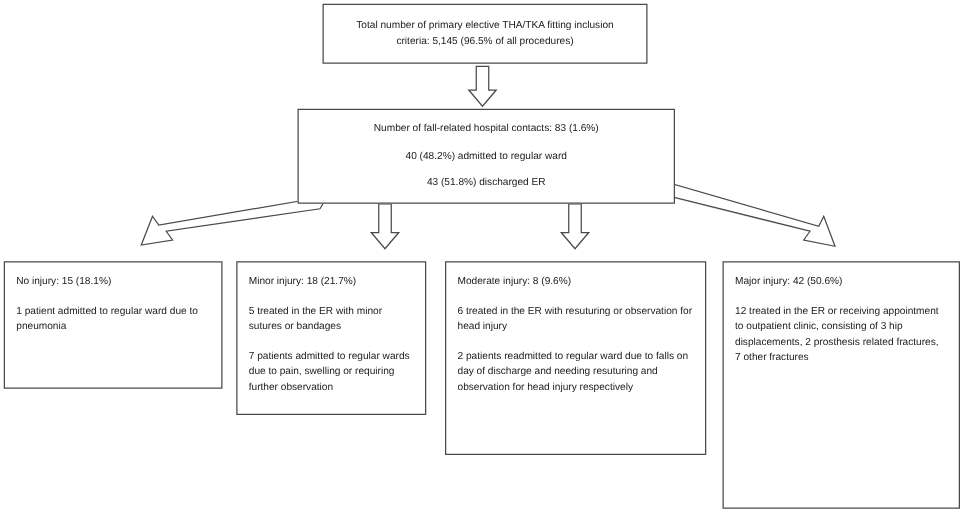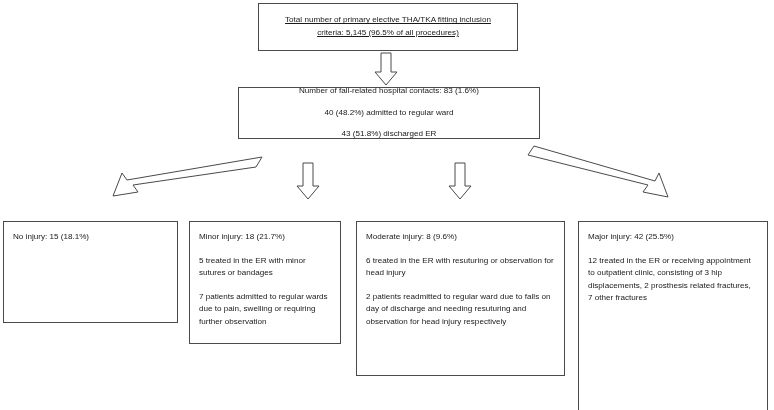--- a/index.html
+++ b/index.html
@@ -27,21 +27,20 @@
   }
   .box-centered {
     display: flex;
     flex-direction: column;
     align-items: center;
     justify-content: center;
     text-align: center;
   }
   .box-left {
     text-align: left;
-    margin-top: 12px;
   }
   .line {
     font-size: 8.1px;
     line-height: 12.6px;
     white-space: nowrap;
   }
   .para {
     font-size: 8.1px;
     line-height: 12.6px;
   }
@@ -76,45 +75,46 @@
 
     <polygon class="arrow-shape" points="262,157 256,167 133,185 138,192 113,196 122,173 127,180"></polygon>
 
     <polygon class="arrow-shape" points="303,163 313,163 313,186 319,186 308,199 297,186 303,186"></polygon>
 
     <polygon class="arrow-shape" points="455,163 465,163 465,186 471,186 460,199 449,186 455,186"></polygon>
 
     <polygon class="arrow-shape" points="528,155 534,146 655,181 659,173 668,197 643,192 648,185"></polygon>
   </svg>
 
-  <div class="box box-centered" style="left:258px; top:3px; width:260px; height:48px;text-decoration:underline;">
+  <div class="box box-centered" style="left:258px; top:3px; width:260px; height:48px;">
     <div class="line">Total number of primary elective THA/TKA fitting inclusion</div>
     <div class="line">criteria: 5,145 (96.5% of all procedures)</div>
   </div>
 
-  <div class="box box-centered" style="left:238px; top:87px; width:302px; height:52px;">
+  <div class="box box-centered" style="left:238px; top:87px; width:302px; height:76px;">
     <div class="line">Number of fall-related hospital contacts: 83 (1.6%)</div>
     <div class="line" style="margin-top:9px;">40 (48.2%) admitted to regular ward</div>
     <div class="line" style="margin-top:9px;">43 (51.8%) discharged ER</div>
   </div>
 
   <div class="box box-left pad" style="left:3px; top:209px; width:175px; height:102px;">
     <div class="para">No injury: 15 (18.1%)</div>
+    <div class="para">1 patient admitted to regular ward due to pneumonia</div>
   </div>
 
   <div class="box box-left pad" style="left:189px; top:209px; width:152px; height:123px;">
     <div class="para">Minor injury: 18 (21.7%)</div>
     <div class="para">5 treated in the ER with minor sutures or bandages</div>
     <div class="para">7 patients admitted to regular wards due to pain, swelling or requiring further observation</div>
   </div>
 
   <div class="box box-left pad" style="left:356px; top:209px; width:209px; height:155px;">
     <div class="para">Moderate injury: 8 (9.6%)</div>
     <div class="para">6 treated in the ER with resuturing or observation for head injury</div>
     <div class="para">2 patients readmitted to regular ward due to falls on day of discharge and needing resuturing and observation for head injury respectively</div>
   </div>
 
   <div class="box box-left pad" style="left:578px; top:209px; width:190px; height:198px;">
-    <div class="para">Major injury: 42 (25.5%)</div>
+    <div class="para">Major injury: 42 (50.6%)</div>
     <div class="para">12 treated in the ER or receiving appointment to outpatient clinic, consisting of 3 hip displacements, 2 prosthesis related fractures, 7 other fractures</div>
   </div>
 
 </div>
 
 </body></html>

